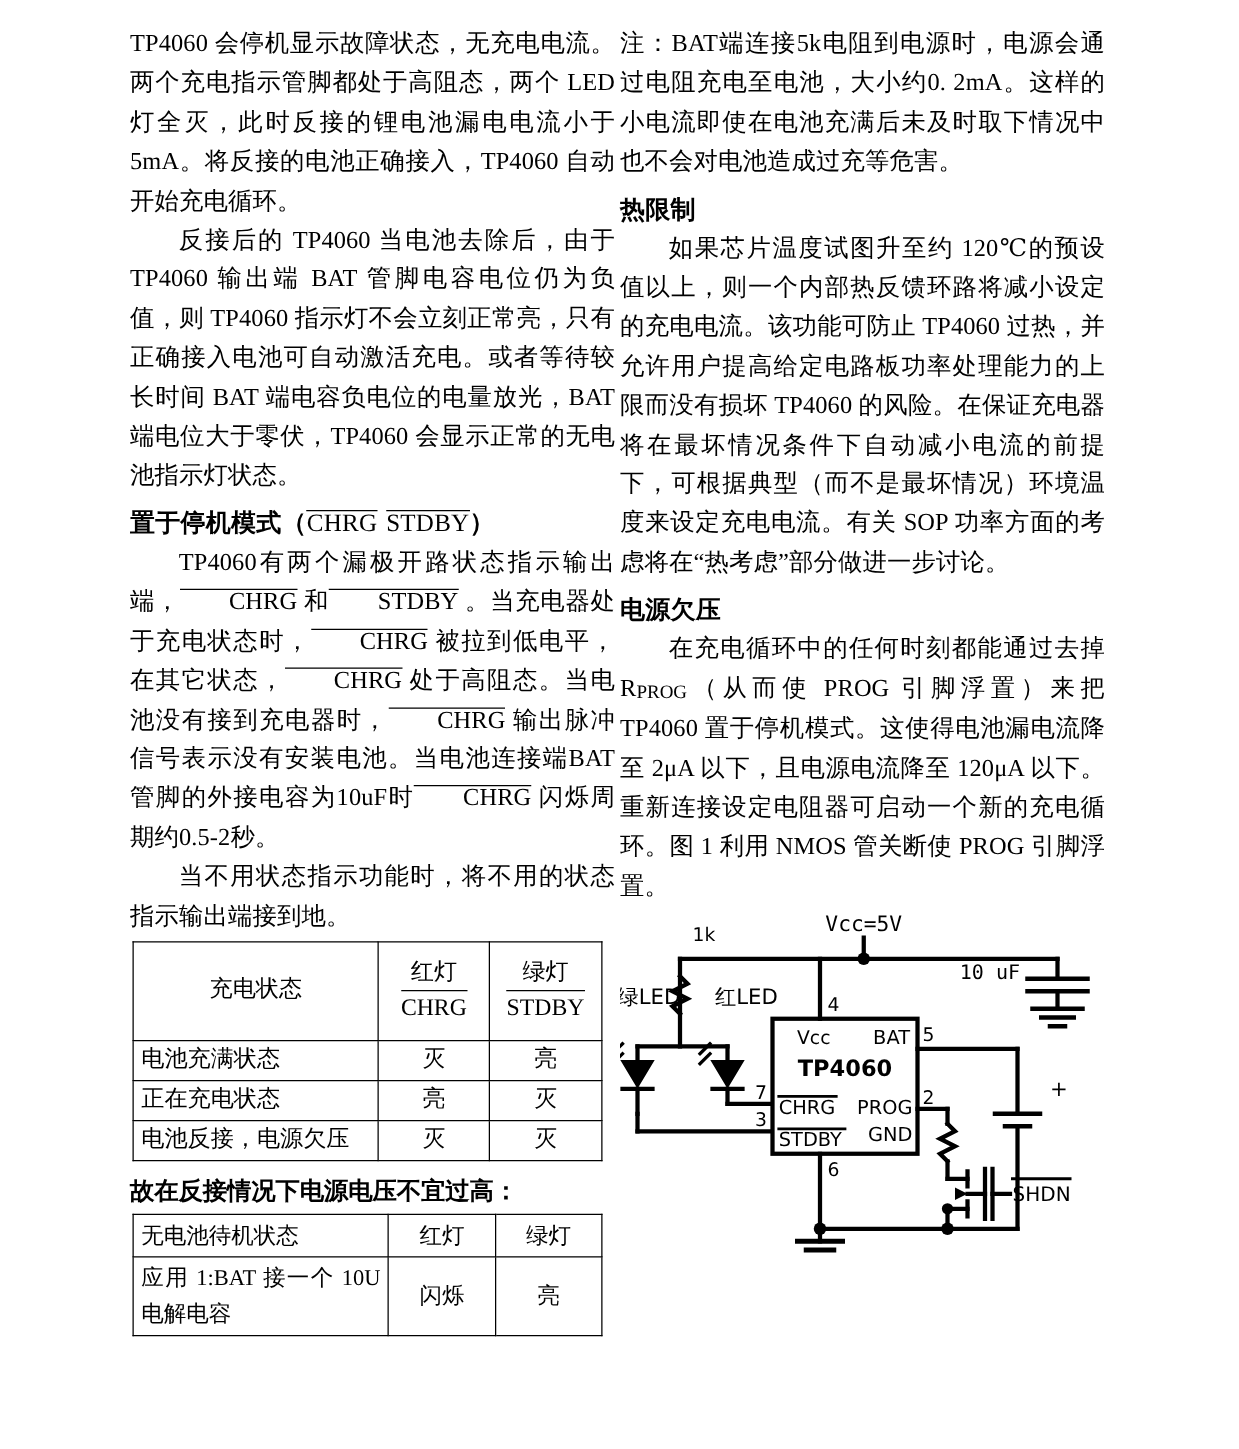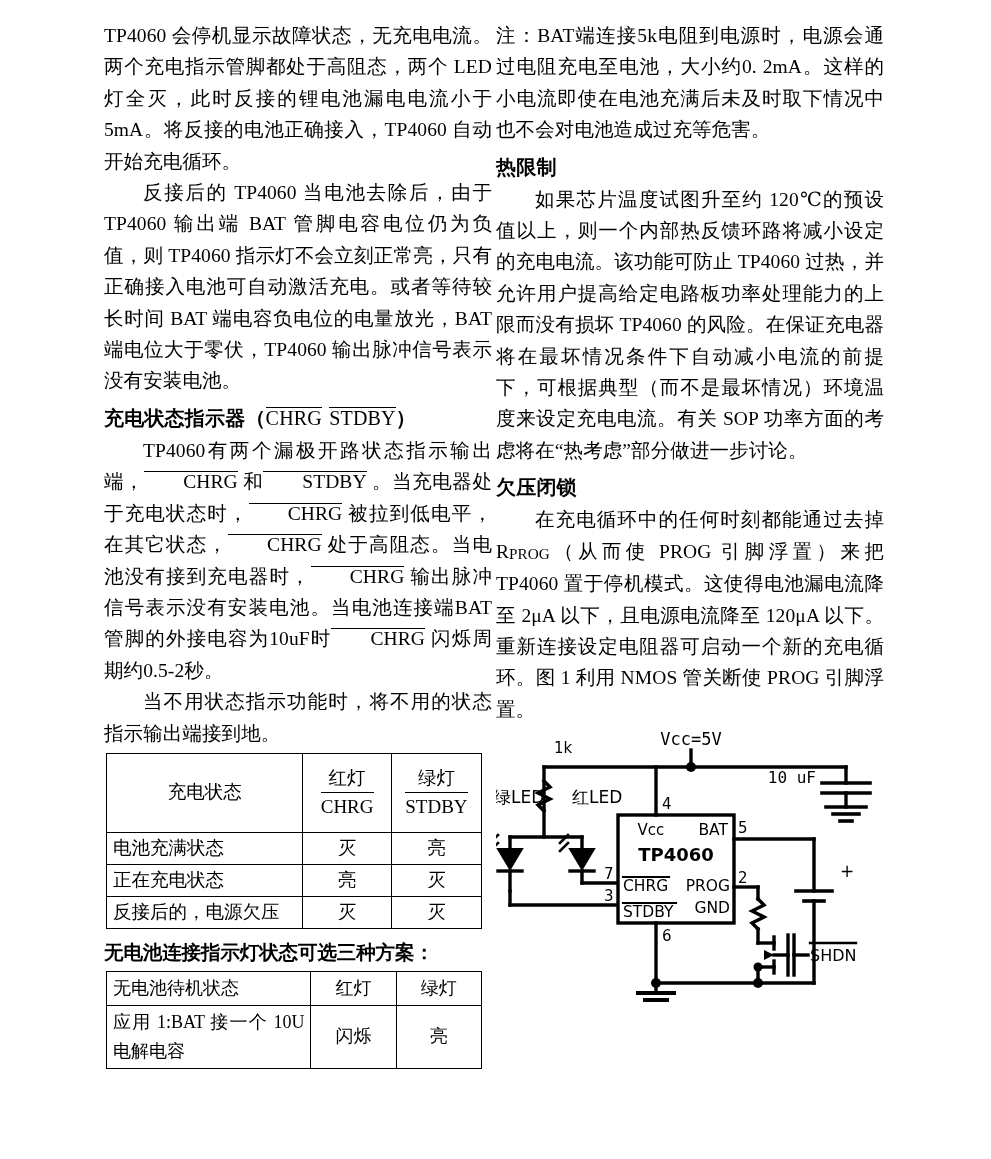--- a/index.html
+++ b/index.html
@@ -120,23 +120,23 @@
   svg{display:block;}
 </style>
 </head>
 <body>
 
 <div class="page">
 
   <div class="col col-left">
 
     <p class="noind">TP4060 会停机显示故障状态，无充电电流。两个充电指示管脚都处于高阻态，两个 LED 灯全灭，此时反接的锂电池漏电电流小于 5mA。将反接的电池正确接入，TP4060 自动开始充电循环。</p>
-    <p class="ind">反接后的 TP4060 当电池去除后，由于 TP4060 输出端 BAT 管脚电容电位仍为负值，则 TP4060 指示灯不会立刻正常亮，只有正确接入电池可自动激活充电。或者等待较长时间 BAT 端电容负电位的电量放光，BAT 端电位大于零伏，TP4060 输出脉冲信号表示没有安装电池。</p>
-
-    <h2><span>充电状态指示器（</span><span class="ovl lat">CHRG</span>&nbsp;<span class="ovl lat">STDBY</span><span>）</span></h2>
+    <p class="ind">反接后的 TP4060 当电池去除后，由于 TP4060 输出端 BAT 管脚电容电位仍为负值，则 TP4060 指示灯不会立刻正常亮，只有正确接入电池可自动激活充电。或者等待较长时间 BAT 端电容负电位的电量放光，BAT 端电位大于零伏，TP4060 会显示正常的无电池指示灯状态。</p>
+
+    <h2><span>置于停机模式（</span><span class="ovl lat">CHRG</span>&nbsp;<span class="ovl lat">STDBY</span><span>）</span></h2>
 
     <p class="ind"><span>TP4060有两个漏极开路状态指示输出端，</span><span class="ovl lat">CHRG</span><span> 和</span><span class="ovl lat">STDBY</span><span> 。当充电器处于充电状态时，</span><span class="ovl lat">CHRG</span><span> 被拉到低电平，在其它状态，</span><span class="ovl lat">CHRG</span><span> 处于高阻态。当电池没有接到充电器时，</span><span class="ovl lat">CHRG</span><span> 输出脉冲信号表示没有安装电池。当电池连接端BAT管脚的外接电容为10uF时</span><span class="ovl lat">CHRG</span><span> 闪烁周期约0.5-2秒。</span></p>
 
     <p class="ind">当不用状态指示功能时，将不用的状态指示输出端接到地。</p>
 
     <table class="t1">
       <tbody>
         <tr class="hdr">
           <td class="lbl">充电状态</td>
           <td class="c">
@@ -156,28 +156,28 @@
           <td class="lbl">电池充满状态</td>
           <td class="c">灭</td>
           <td class="c">亮</td>
         </tr>
         <tr>
           <td class="lbl">正在充电状态</td>
           <td class="c">亮</td>
           <td class="c">灭</td>
         </tr>
         <tr>
-          <td class="lbl">反接后的，电源欠压</td>
+          <td class="lbl">电池反接，电源欠压</td>
           <td class="c">灭</td>
           <td class="c">灭</td>
         </tr>
       </tbody>
     </table>
 
-    <h3>无电池连接指示灯状态可选三种方案：</h3>
+    <h3>故在反接情况下电源电压不宜过高：</h3>
 
     <table class="t2">
       <tbody>
         <tr>
           <td class="lbl">无电池待机状态</td>
           <td class="c">红灯</td>
           <td class="c">绿灯</td>
         </tr>
         <tr>
           <td class="lbl">应用 1:BAT 接一个 10U 电解电容</td>
@@ -190,21 +190,21 @@
 
   </div>
 
   <div class="col col-right">
 
     <p class="noind">注：BAT端连接5k电阻到电源时，电源会通过电阻充电至电池，大小约0. 2mA。这样的小电流即使在电池充满后未及时取下情况中也不会对电池造成过充等危害。</p>
 
     <h2>热限制</h2>
     <p class="ind">如果芯片温度试图升至约 120℃的预设值以上，则一个内部热反馈环路将减小设定的充电电流。该功能可防止 TP4060 过热，并允许用户提高给定电路板功率处理能力的上限而没有损坏 TP4060 的风险。在保证充电器将在最坏情况条件下自动减小电流的前提下，可根据典型（而不是最坏情况）环境温度来设定充电电流。有关 SOP 功率方面的考虑将在“热考虑”部分做进一步讨论。</p>
 
-    <h2>欠压闭锁</h2>
+    <h2>电源欠压</h2>
 
     <p class="ind"><span>在充电循环中的任何时刻都能通过去掉 R</span><sub class="sc lat">PROG</sub><span>（从而使 PROG 引脚浮置）来把 TP4060 置于停机模式。这使得电池漏电流降至 2μA 以下，且电源电流降至 120μA 以下。重新连接设定电阻器可启动一个新的充电循环。图 1 利用 NMOS 管关断使 PROG 引脚浮置。</span></p>
 
     <div class="figwrap">
       <svg width="388" height="272" viewBox="0 0 388 272">
         <g fill="none" stroke="#000" stroke-width="3.4" stroke-linecap="square">
 
           <text x="195" y="14" font-family="DejaVu Sans Mono, monospace" font-size="17" fill="#000" stroke="none" text-anchor="middle">Vcc=5V</text>
 
           <line x1="195" y1="19" x2="195" y2="36"></line>

